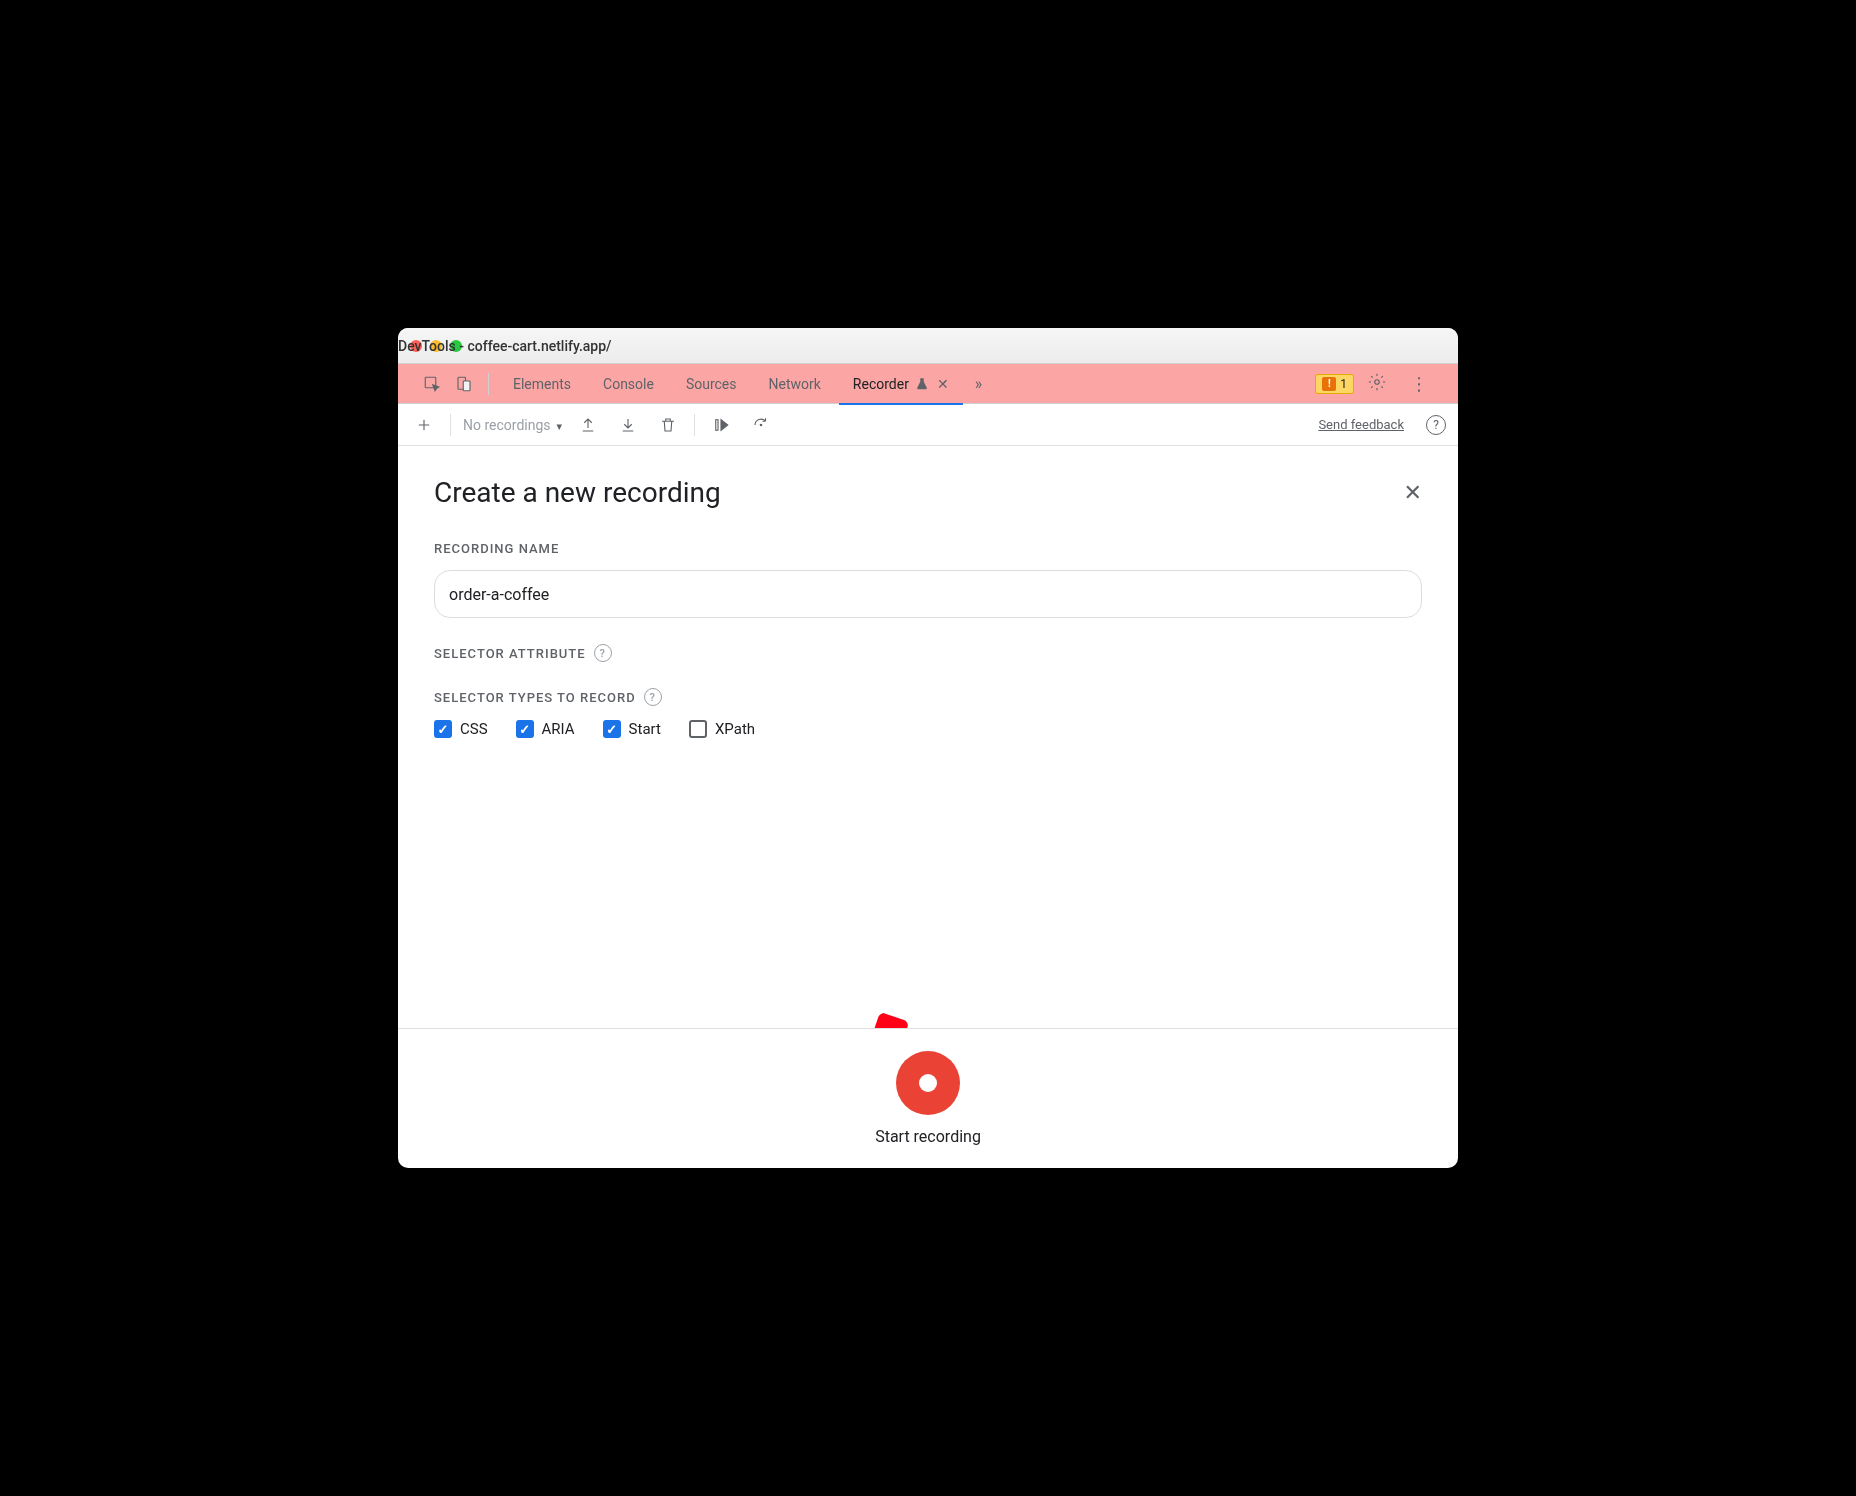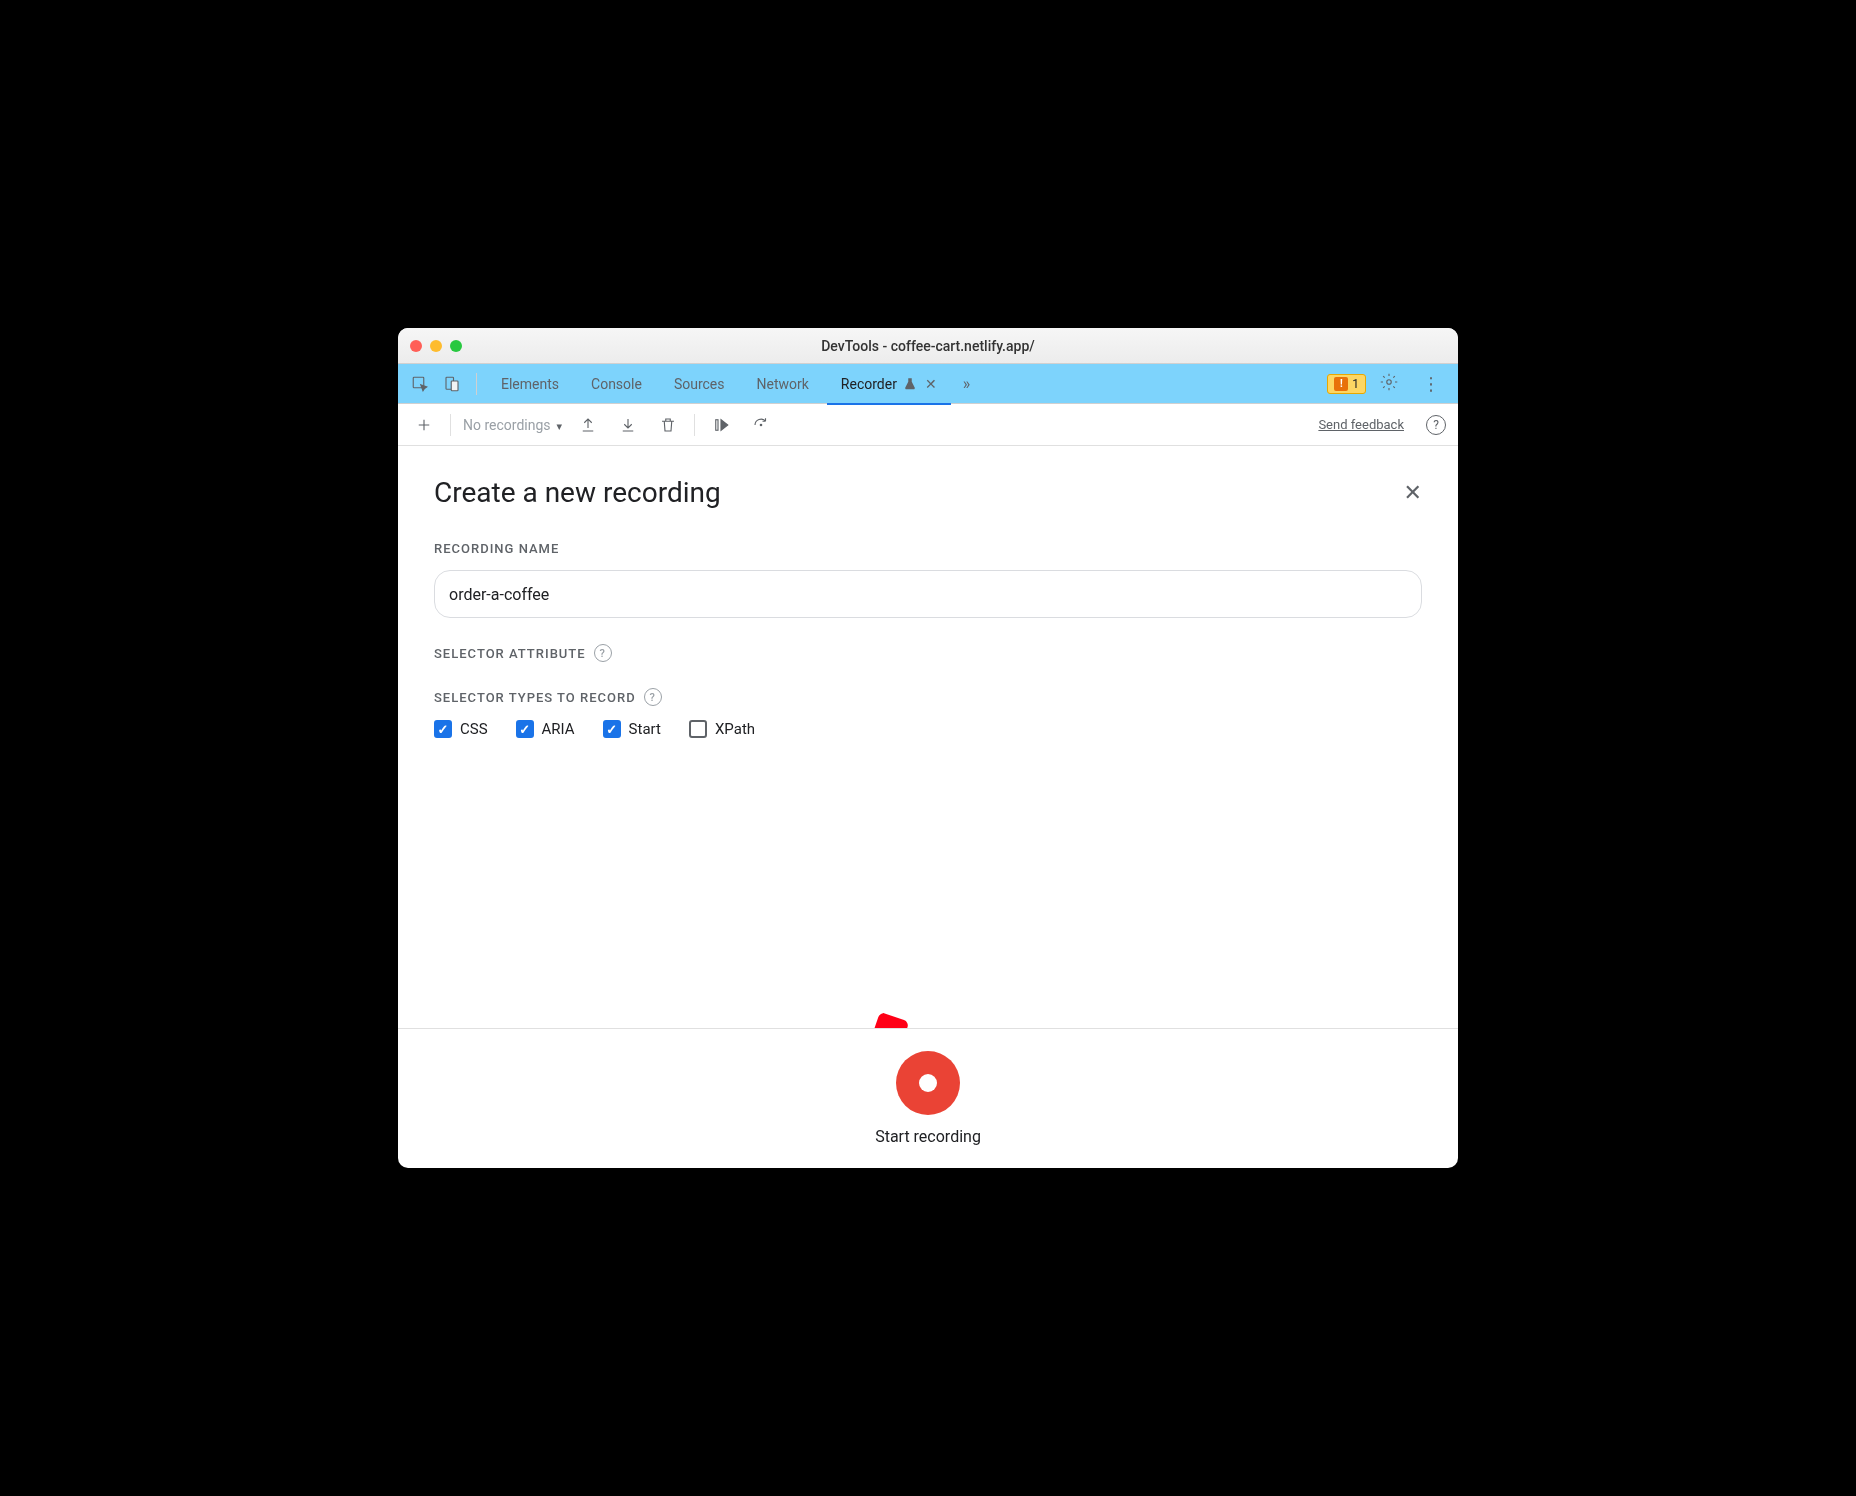--- a/index.html
+++ b/index.html
@@ -2,22 +2,22 @@
 <html><head>
 <meta charset="utf-8">
 <style>
 *{box-sizing:border-box;margin:0;padding:0;font-family:-apple-system,BlinkMacSystemFont,"Segoe UI",Roboto,sans-serif}
 body{background:#000;width:1856px;height:1496px;display:flex;align-items:center;justify-content:center}
 .window{width:1060px;height:840px;background:#fff;border-radius:10px;overflow:hidden;box-shadow:0 20px 60px rgba(0,0,0,.5);position:relative;display:flex;flex-direction:column}
 .titlebar{height:36px;background:linear-gradient(#f6f6f6,#ececec);display:flex;align-items:center;padding:0 12px;border-bottom:1px solid #d0d0d0;position:relative}
 .traffic{display:flex;gap:8px}
 .dot{width:12px;height:12px;border-radius:50%}
 .dot.r{background:#ff5f57}.dot.y{background:#febc2e}.dot.g{background:#28c840}
-.title{position:absolute;left:0;right:0;text-align:center;font-size:14px;color:#333;font-weight:500}
-.tabstrip{height:40px;background:#7dd3fc;border-bottom:1px solid #d0d0d0;display:flex;align-items:center;padding:0 8px;gap:4px}
+.title{position:absolute;left:0;right:0;text-align:left;font-size:14px;color:#333;font-weight:500}
+.tabstrip{height:40px;background:#fca5a5;border-bottom:1px solid #d0d0d0;display:flex;align-items:center;padding:0 20px;gap:4px}
 .ticon{width:28px;height:28px;display:flex;align-items:center;justify-content:center;color:#5f6368;cursor:pointer}
 .ticon svg{width:18px;height:18px;stroke:#5f6368;stroke-width:1.5;fill:none}
 .tvd{width:1px;height:22px;background:#d0d0d0;margin:0 6px}
 .tab{padding:0 14px;height:40px;display:flex;align-items:center;font-size:14px;color:#5f6368;cursor:pointer;gap:6px;position:relative}
 .tab.active{color:#202124}
 .tab.active::after{content:"";position:absolute;bottom:-1px;left:0;right:0;height:2px;background:#1a73e8}
 .tab .flask{width:14px;height:14px}
 .tab .xbtn{font-size:14px;color:#5f6368;margin-left:2px}
 .more{font-size:16px;color:#5f6368;padding:0 8px;cursor:pointer}
 .spacer{flex:1}

